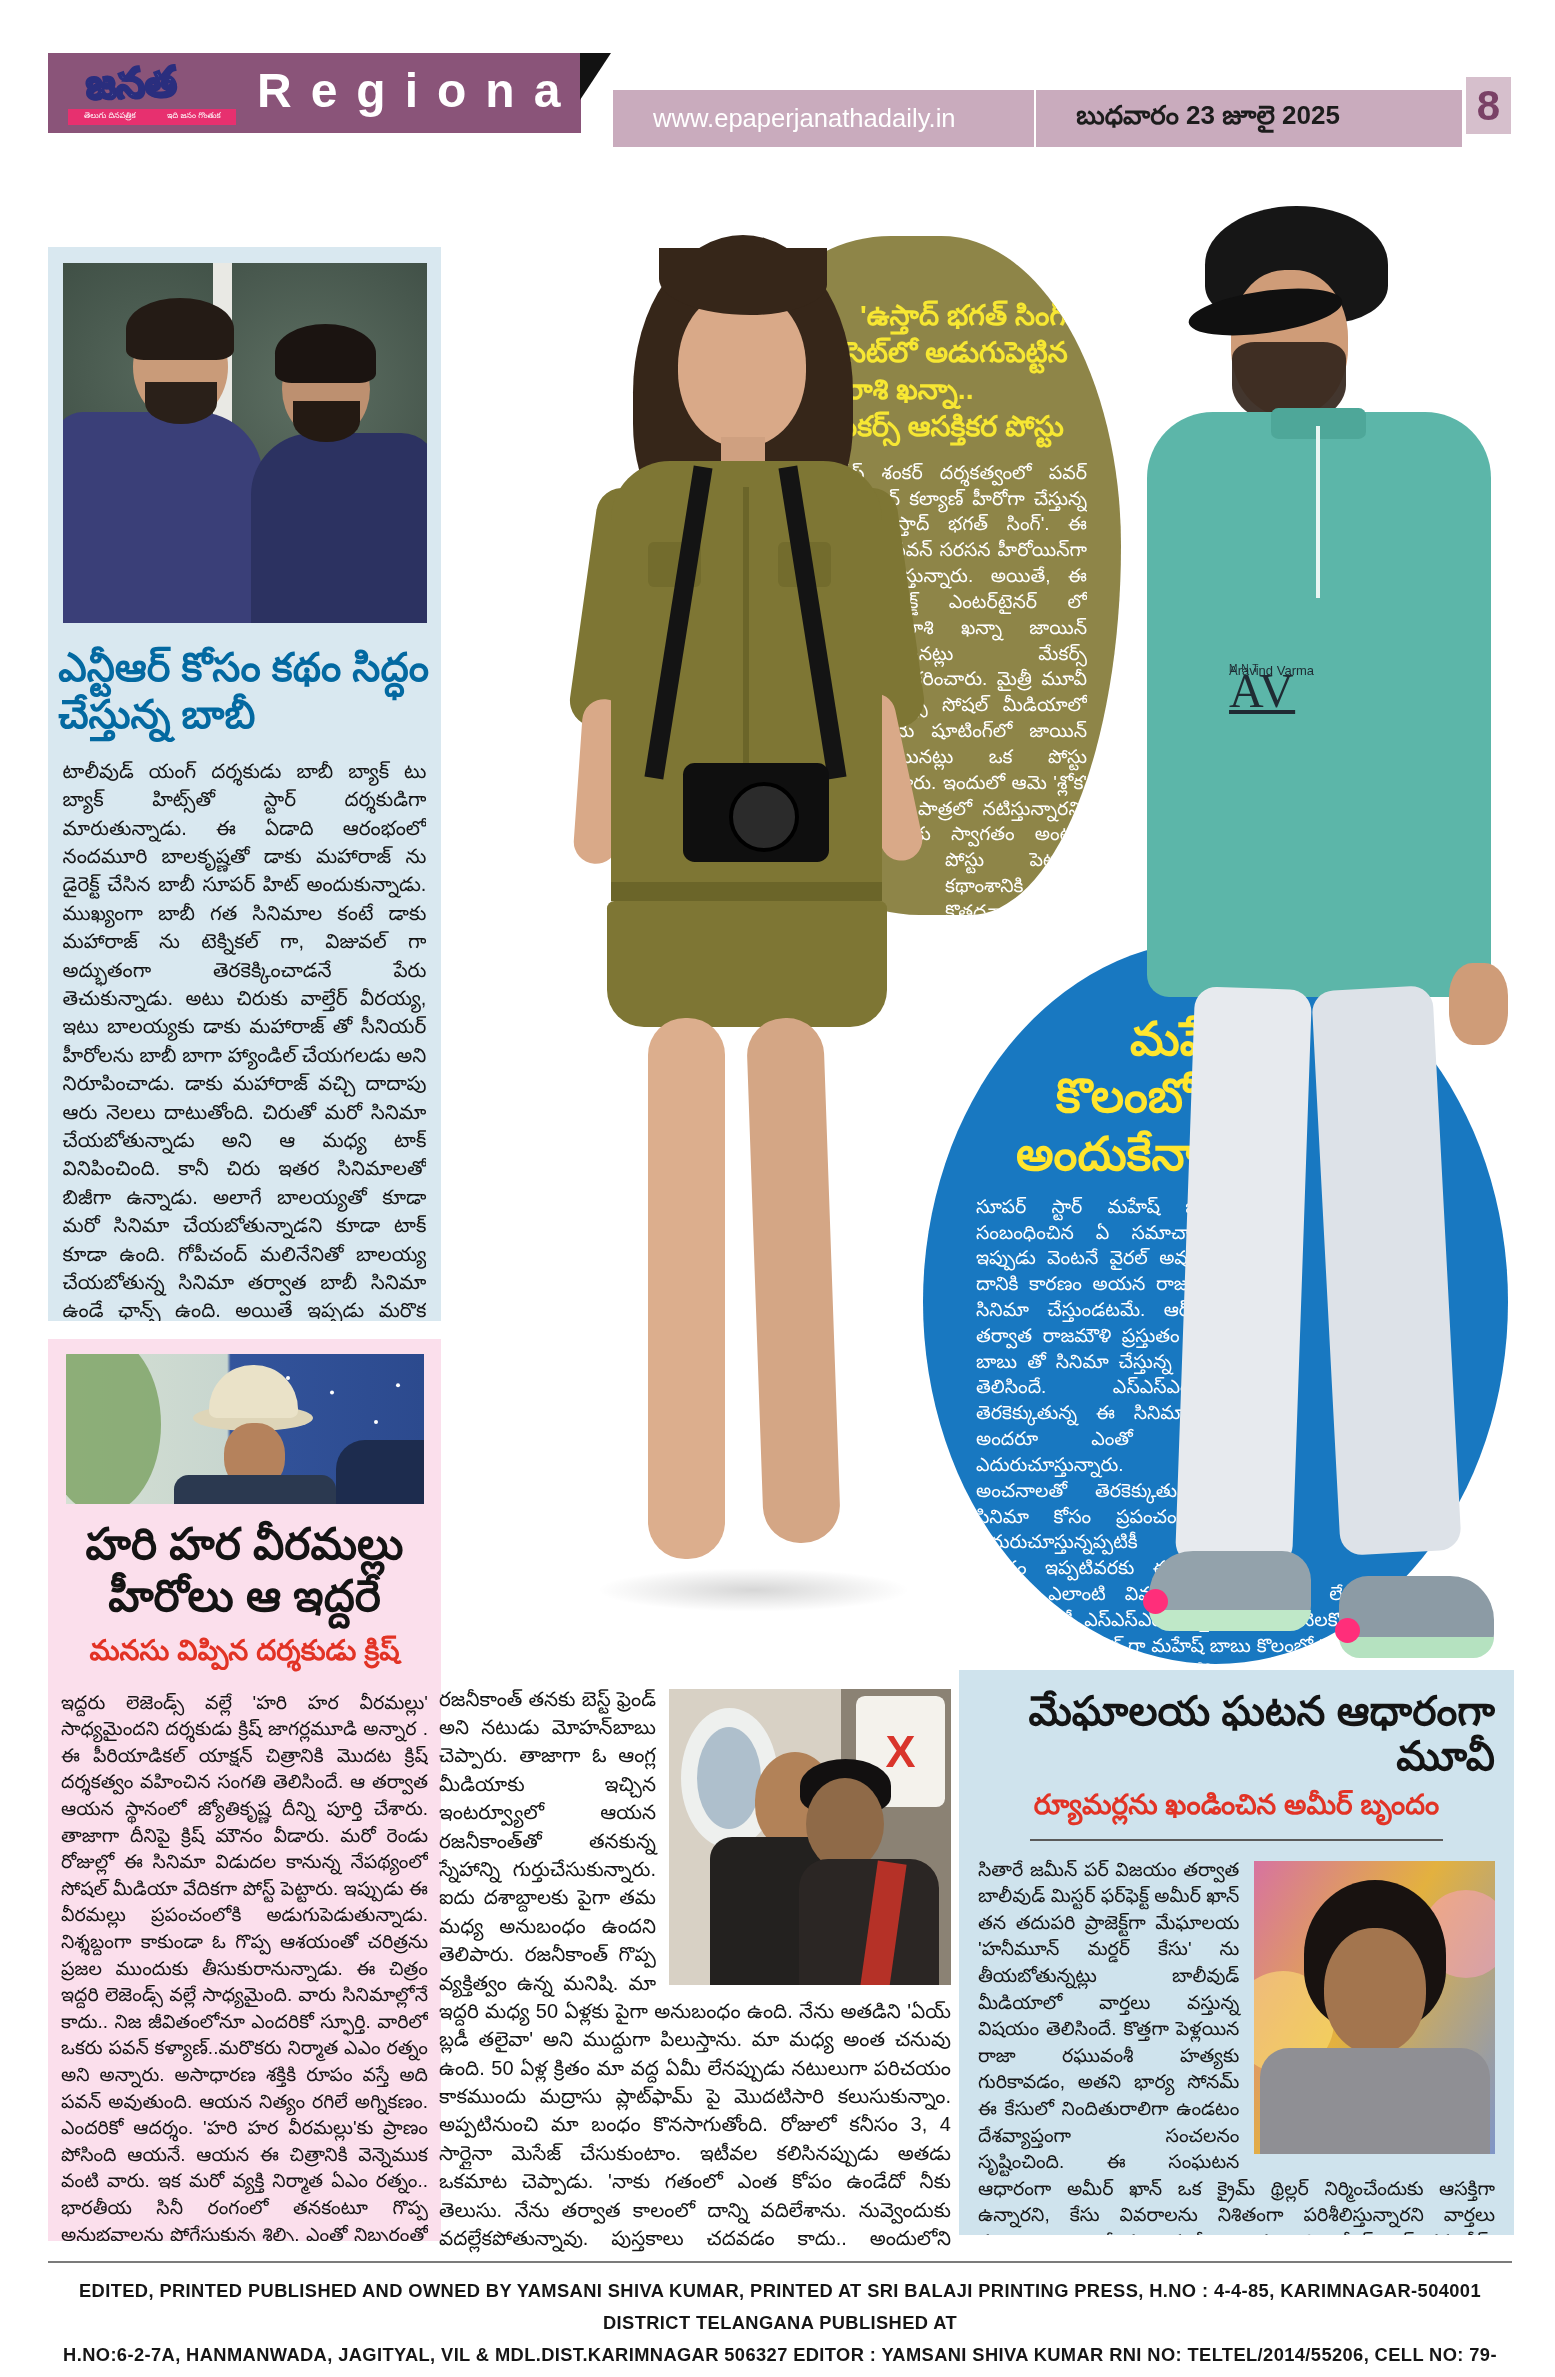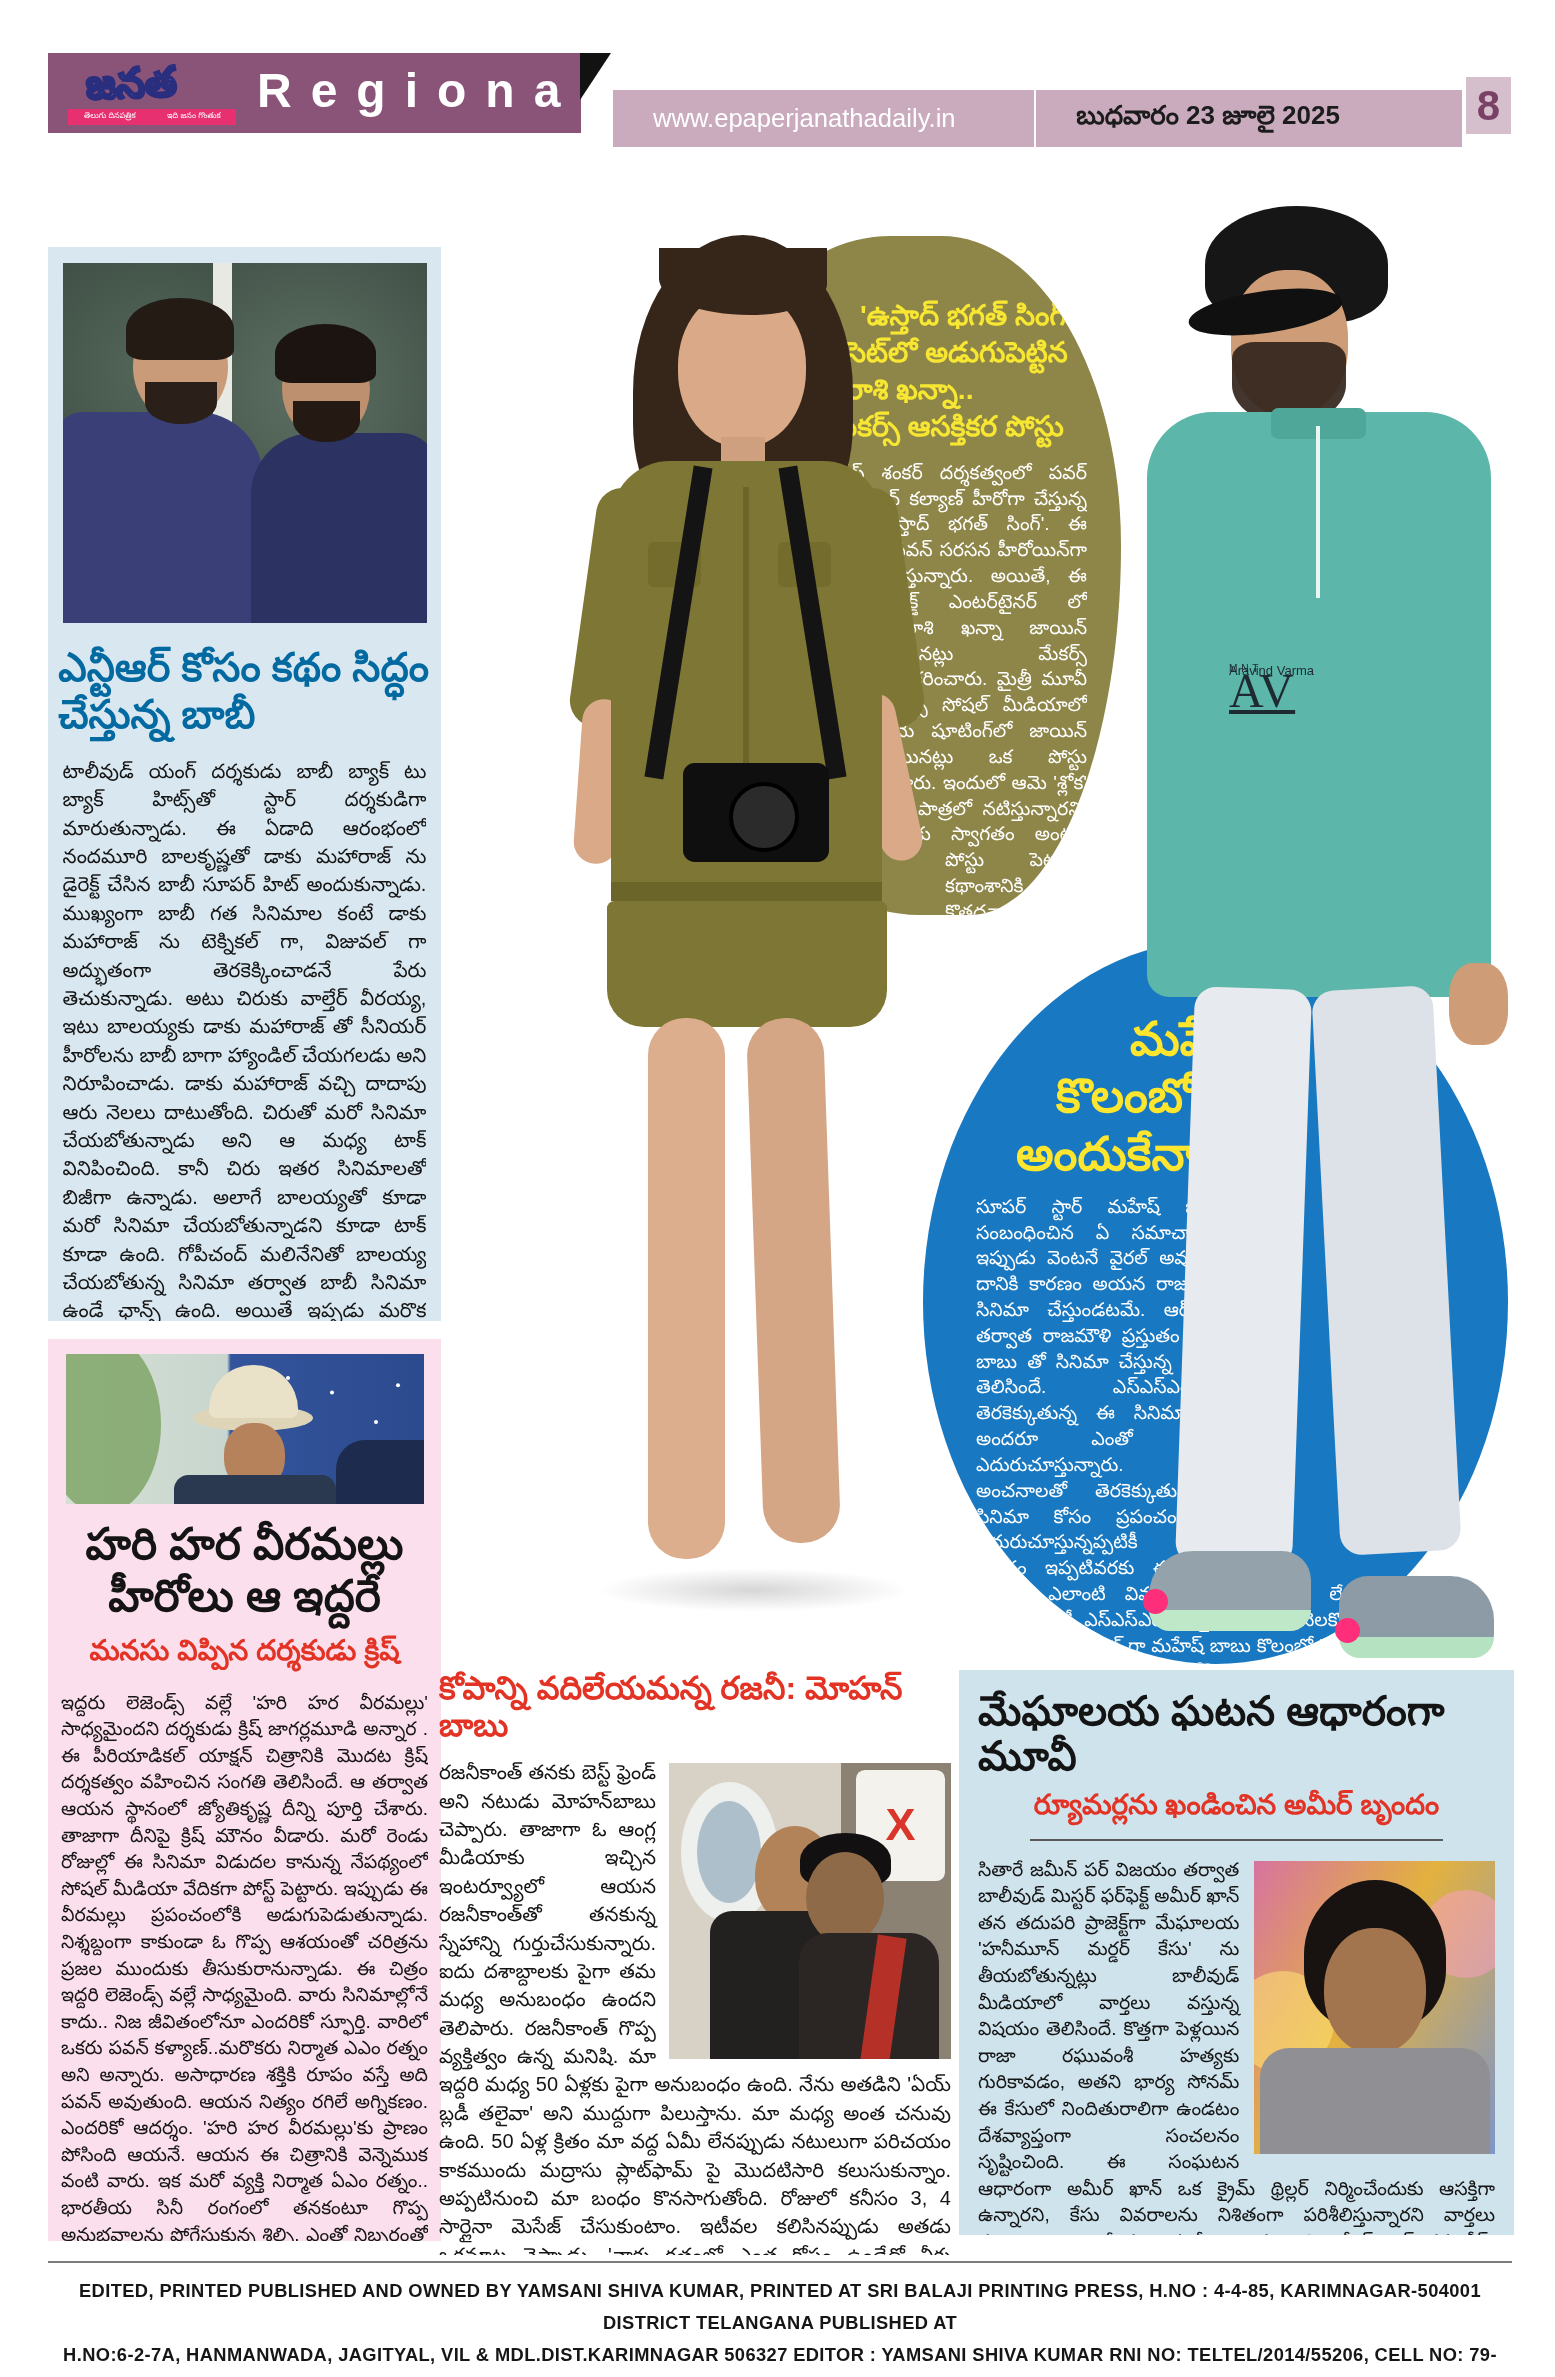--- a/index.html
+++ b/index.html
@@ -149,21 +149,21 @@
                  display:flex; align-items:center; justify-content:center; color:#d9352b; font-weight:bold; font-size:45px; }
   .ap-m1head { left:86px; top:63px; width:80px; height:97px; background:#b28258; border-radius:50% 50% 45% 45%; }
   .ap-m1body { left:41px; top:148px; width:150px; height:150px; background:#23211f; border-radius:22px 22px 0 0; }
   .ap-m2hair { right:60px; top:70px; width:91px; height:54px; background:#121010; border-radius:50% 50% 30% 30%; }
   .ap-m2head { right:67px; top:89px; width:78px; height:92px; background:#8f6a48; border-radius:50%; }
   .ap-m2body { right:11.7px; top:170px; width:140px; height:128px; background:#2b2624; border-radius:29px 29px 0 0; }
   .ap-scarf { right:53px; top:173px; width:29px; height:126px; background:#b53127; transform:rotate(8deg); }
 
   
   .aamir-panel { position:absolute; left:959px; top:1670px; width:555px; height:565px; background:#cfe3ed; overflow:hidden; padding:19px 19px 0; }
-  .aamir-headline { text-align:left; color:#141414; font-weight:bold; font-size:41px; line-height:1.1; }
+  .aamir-headline { text-align:right; color:#141414; font-weight:bold; font-size:41px; line-height:1.1; }
   .aamir-subhead { margin:10.2px auto 0; text-align:center; color:#e23325; font-weight:bold; font-size:28px;
                    width:80%; padding-bottom:10.2px; border-bottom:2.2px solid #5a5a5a; }
   .aamir-body { margin-top:16px; font-size:19px; line-height:1.4; }
   .am { float:right; width:241px; height:293px; margin:4.4px 0 7.3px 14.6px; position:relative; overflow:hidden;
         background:linear-gradient(120deg,#d773a0 0%,#e3b13f 45%,#7f96c8 100%); }
   .am div { position:absolute; }
   .am-blob1 { left:-22px; top:110px; width:102px; height:102px; background:rgba(255,230,120,.55); border-radius:50%; }
   .am-blob2 { right:-14.6px; top:29px; width:88px; height:88px; background:rgba(255,160,200,.5); border-radius:50%; }
   .am-hair { left:50px; top:19px; width:142px; height:150px; background:#181210; border-radius:50% 50% 40% 40%; }
   .am-face { left:70px; top:67px; width:102px; height:126px; background:#a3754e; border-radius:48%; }
@@ -298,21 +298,20 @@
     <div class="mh-pantR"></div>
     <div class="mh-shoeL"></div>
     <div class="mh-shoeR"></div>
     <div class="mh-soleL"></div>
     <div class="mh-soleR"></div>
     <div class="mh-pinkL"></div>
     <div class="mh-pinkR"></div>
   </div>
 
   <section class="mohan">
-    <h1 class="mohan-headline">కోపాన్ని వదిలేయమన్న రజనీ: మోహన్ బాబు</h1>
     <div class="mohan-body body-text">
       <div class="ap">
         <div class="ap-window"></div>
         <div class="ap-glass"></div>
         <div class="ap-seat"></div>
         <div class="ap-headrest">
           <span>X</span>
         </div>
         <div class="ap-m1head"></div>
         <div class="ap-m1body"></div>

